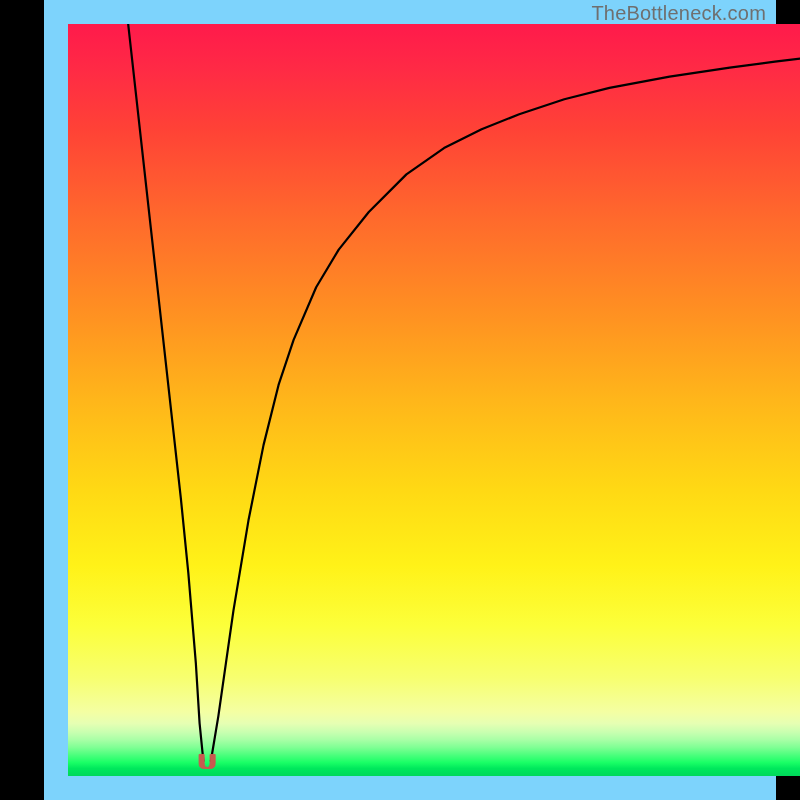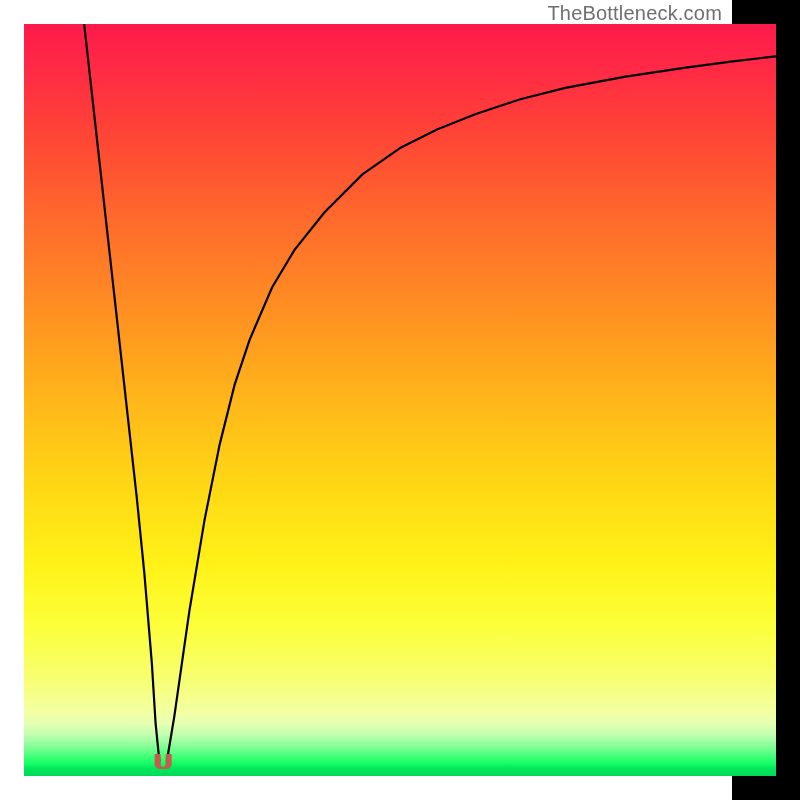--- a/index.html
+++ b/index.html
@@ -8,21 +8,22 @@
     width: 800px;
     height: 800px;
     overflow: hidden;
     background: #000;
     font-family: Arial, Helvetica, sans-serif;
   }
   .frame {
     position: relative;
     width: 732px;
     height: 800px;
-    background: #ffffff;
+    background: #7dd3fc;
+    margin-left: 44px;
   }
   .watermark {
     position: absolute;
     top: 2px;
     right: 10px;
     color: #6f6f6f;
     font-size: 20px;
     font-weight: 500;
     letter-spacing: 0.2px;
     z-index: 50;

